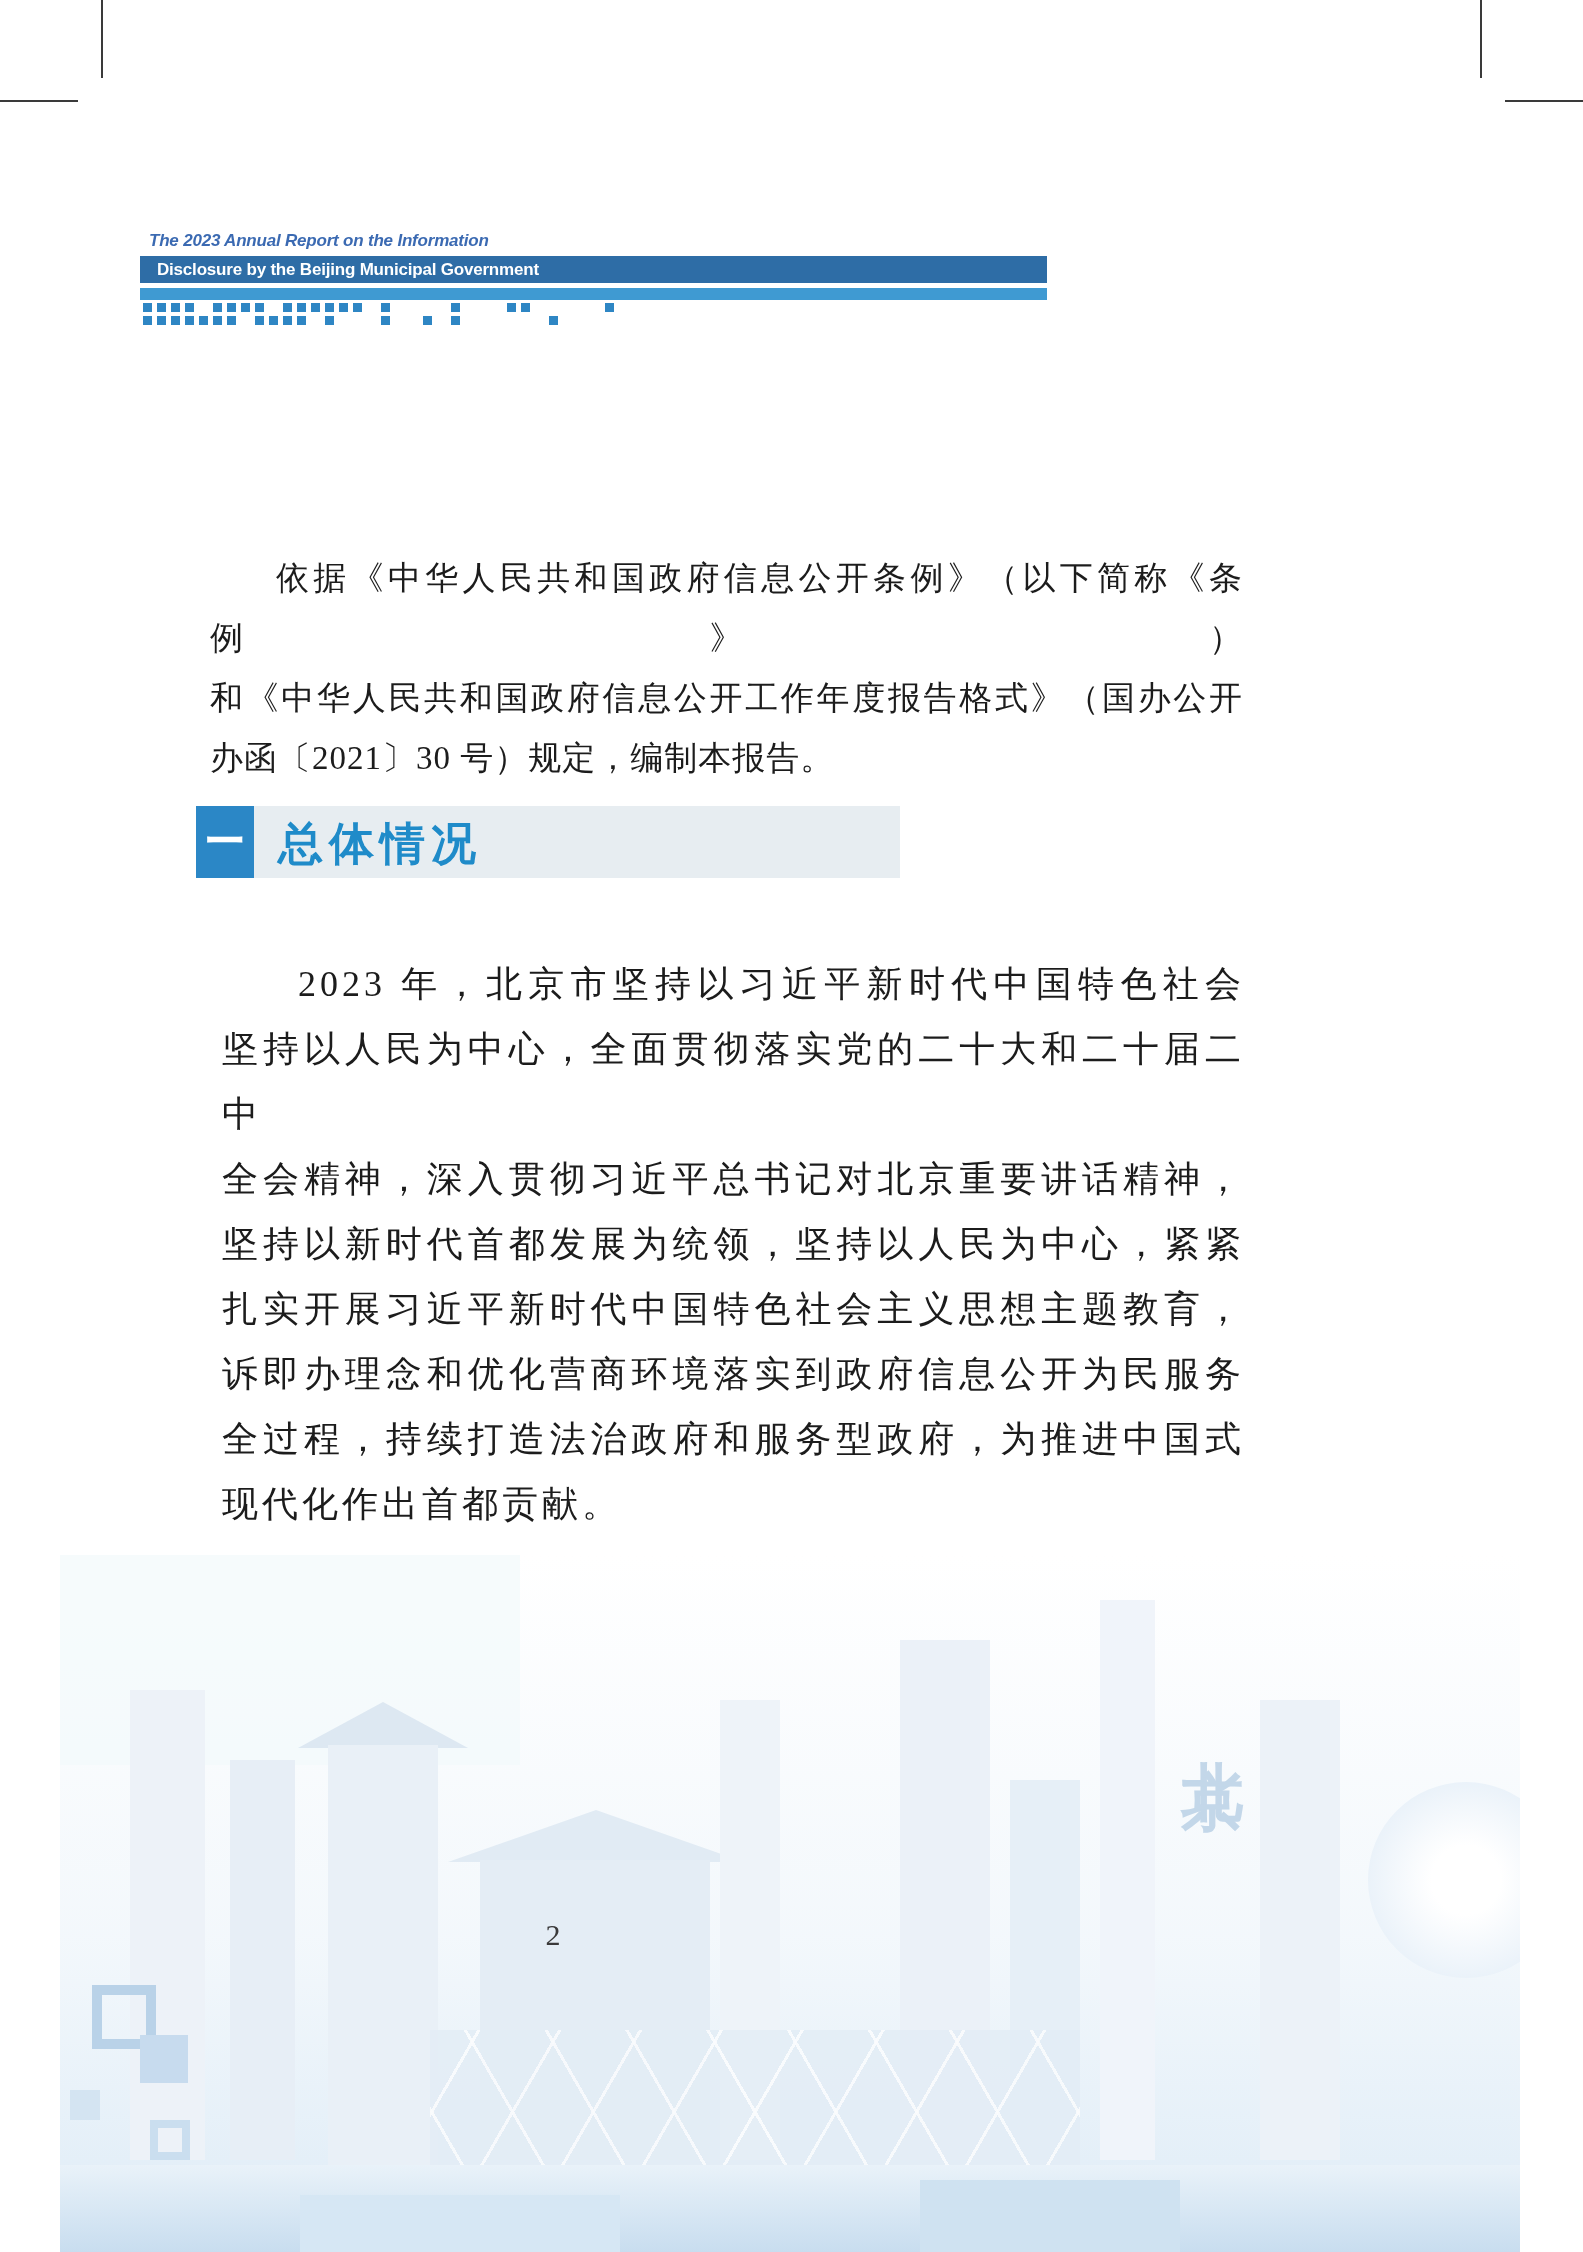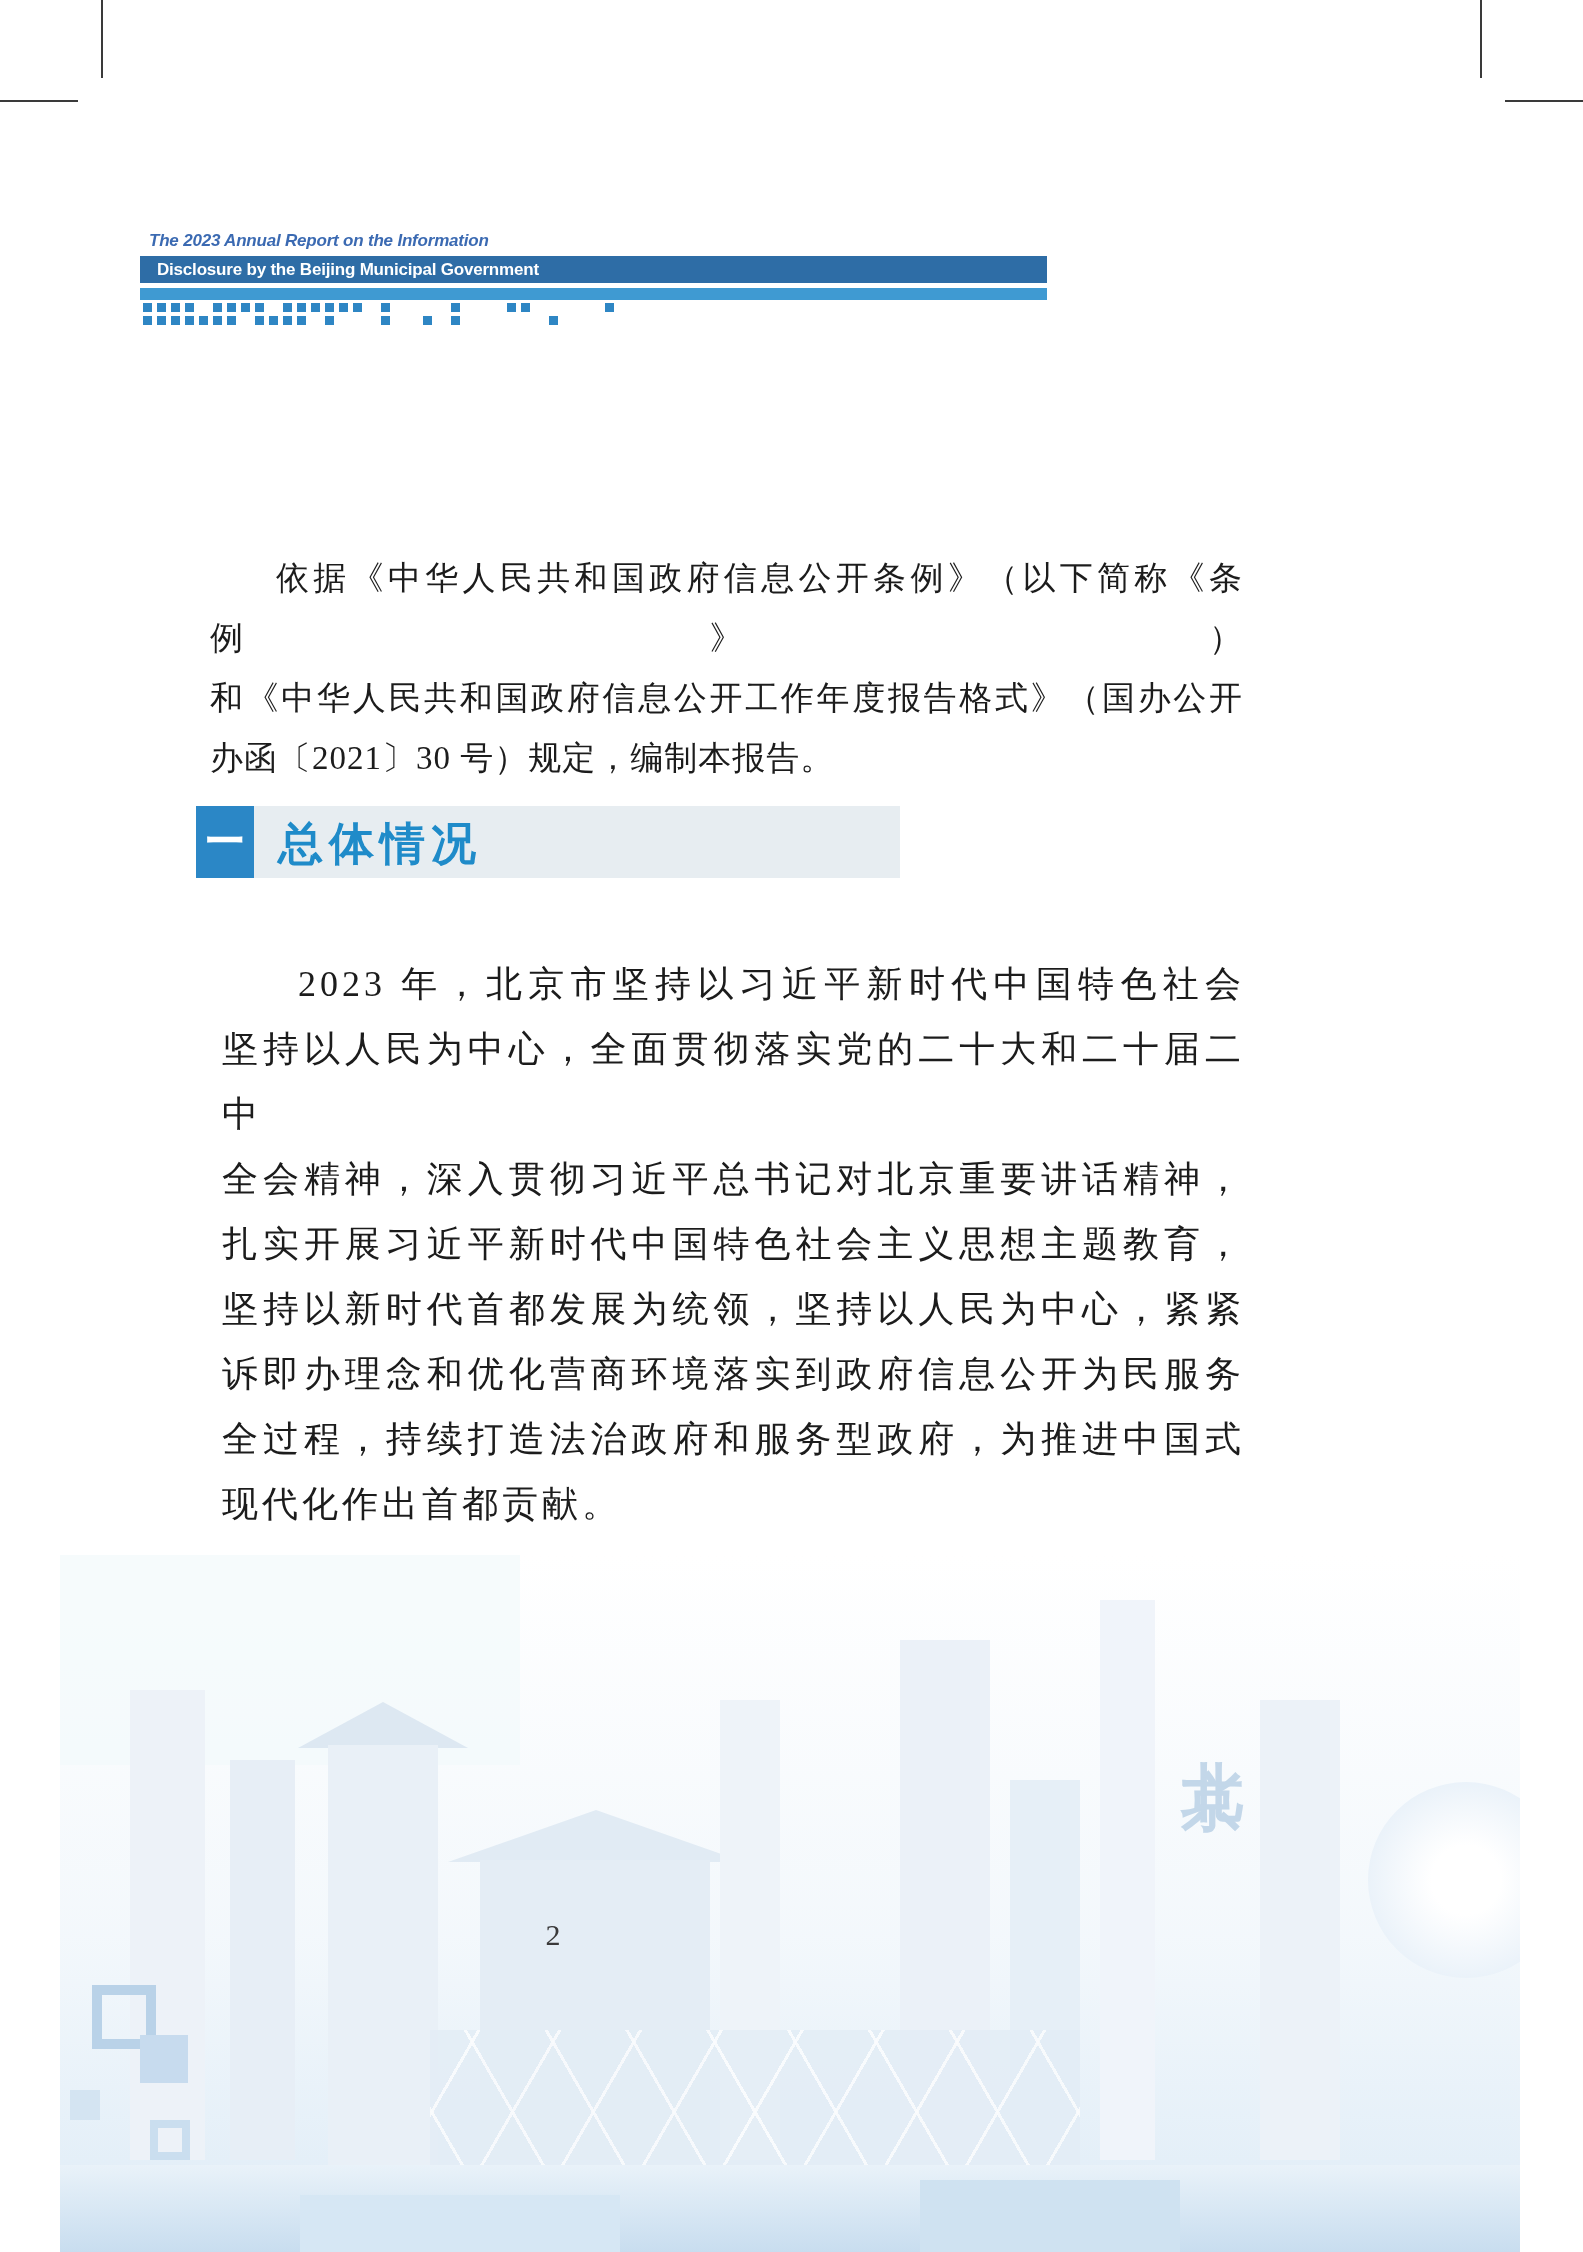--- a/index.html
+++ b/index.html
@@ -232,22 +232,22 @@
 <div class="sec-band"></div>
 <div class="sec-square">
   <span class="glyph">一</span>
 </div>
 <div class="sec-title">总体情况</div>
 
 <div class="body-par">
   <div class="line indent">2023 年，北京市坚持以习近平新时代中国特色社会</div>
   <div class="line">坚持以人民为中心，全面贯彻落实党的二十大和二十届二中</div>
   <div class="line">全会精神，深入贯彻习近平总书记对北京重要讲话精神，</div>
+  <div class="line">坚持以新时代首都发展为统领，坚持以人民为中心，紧紧</div>
   <div class="line">扎实开展习近平新时代中国特色社会主义思想主题教育，</div>
-  <div class="line">坚持以新时代首都发展为统领，坚持以人民为中心，紧紧</div>
   <div class="line">诉即办理念和优化营商环境落实到政府信息公开为民服务</div>
   <div class="line">全过程，持续打造法治政府和服务型政府，为推进中国式</div>
   <div class="line end">现代化作出首都贡献。</div>
 </div>
 
 <div class="bg-art">
   <div class="wash"></div>
   <div class="bld b1"></div>
   <div class="bld b2"></div>
   <div class="roof1"></div>

